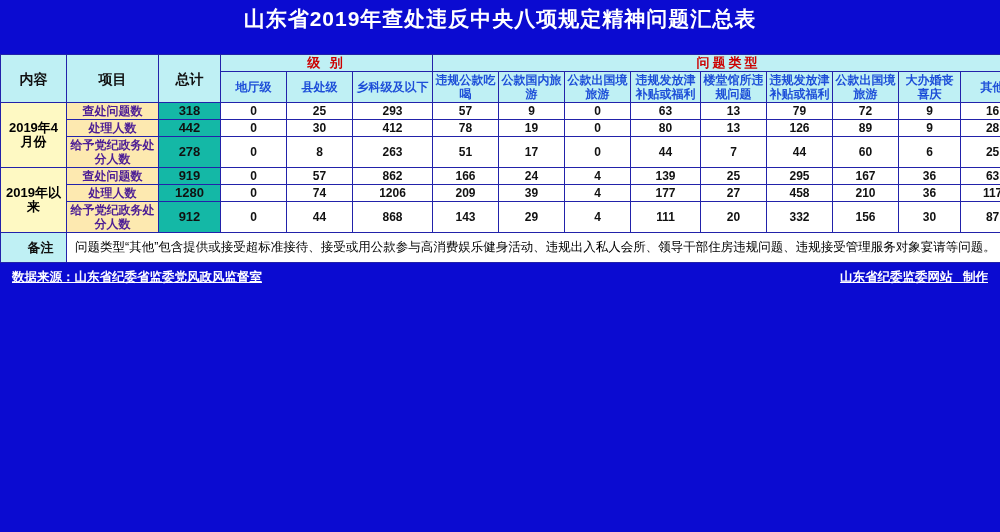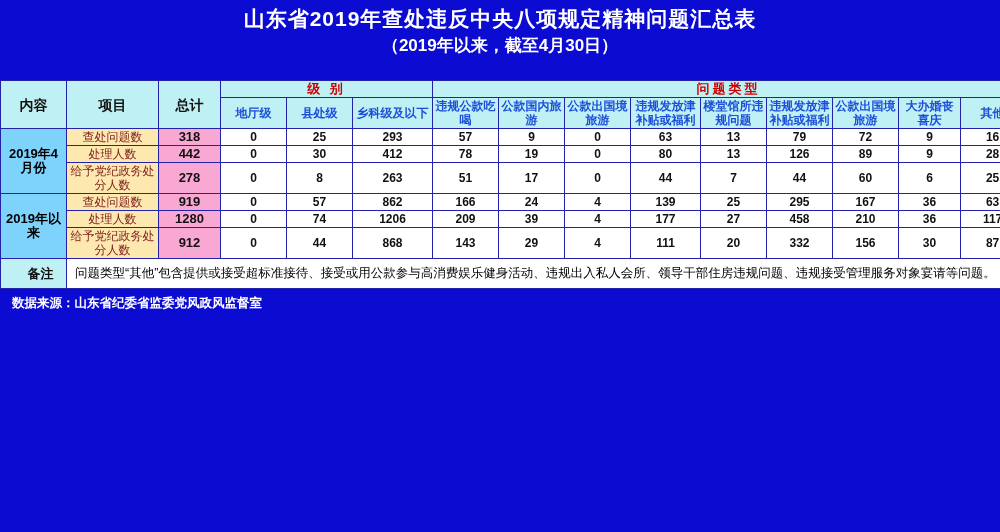--- a/index.html
+++ b/index.html
@@ -60,34 +60,34 @@
     font-weight:bold;
     font-size:12px;
     color:#1d4ed8;
   }
   .hdr-main-label{
     background:#bff0f4;
     font-weight:bold;
     font-size:14px;
   }
   .rowlabel{
-    background:#7dd3fc;
+    background:#fef9c3;
     font-weight:bold;
     font-size:13px;
     color:#000000;
   }
   .metric{
     background:#fde9b0;
-    font-weight:normal;
-    font-size:12px;
-    color:#7f1d1d;
+    font-weight:bold;
+    font-size:12px;
+    color:#4c1d95;
     margin-left:36px;
   }
   .total{
-    background:#f9a8d4;
+    background:#14b8a6;
     font-weight:bold;
     font-size:13px;
   }
   .val{
     background:#ffffff;
     font-size:12px;
     font-weight:bold;
   }
   .note-label{
     background:#bff0f4;
@@ -107,30 +107,29 @@
     width:984px;
     margin:0 auto;
     display:flex;
     justify-content:space-between;
     color:#ffffff;
     font-size:12.5px;
     font-weight:bold;
     padding:6px 4px 0 4px;
     box-sizing:border-box;
   }
-  .footer span{white-space:pre;}
+  .footer span{white-space:pre;text-decoration:underline;}
 </style>
 </head>
 <body>
 
 <div class="page">
 
   <div class="title-block">
     <div class="title-main">山东省2019年查处违反中央八项规定精神问题汇总表</div>
-    <div class="title-sub">（2019年以来，截至4月30日）</div>
   </div>
 
   <table>
     <colgroup>
       <col style="width:66px">
       <col style="width:92px">
       <col style="width:62px">
       <col style="width:66px">
       <col style="width:66px">
       <col style="width:80px">
@@ -271,15 +270,16 @@
 
     <tr>
       <td class="note-label">备注</td>
       <td class="note-text" colspan="14">问题类型“其他”包含提供或接受超标准接待、接受或用公款参与高消费娱乐健身活动、违规出入私人会所、领导干部住房违规问题、违规接受管理服务对象宴请等问题。</td>
     </tr>
   </tbody>
     </table>
 
   <div class="footer">
     <span>数据来源：山东省纪委省监委党风政风监督室</span>
+    <span>山东省纪委监委网站   制作</span>
   </div>
 
 </div>
 
 </body></html>

